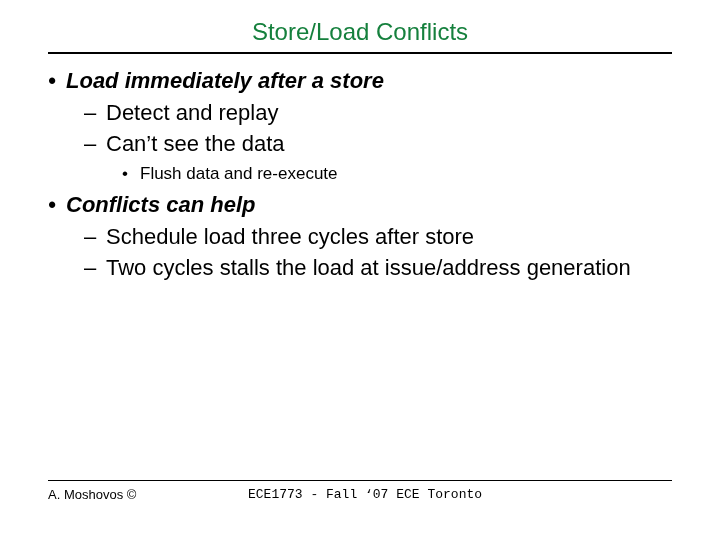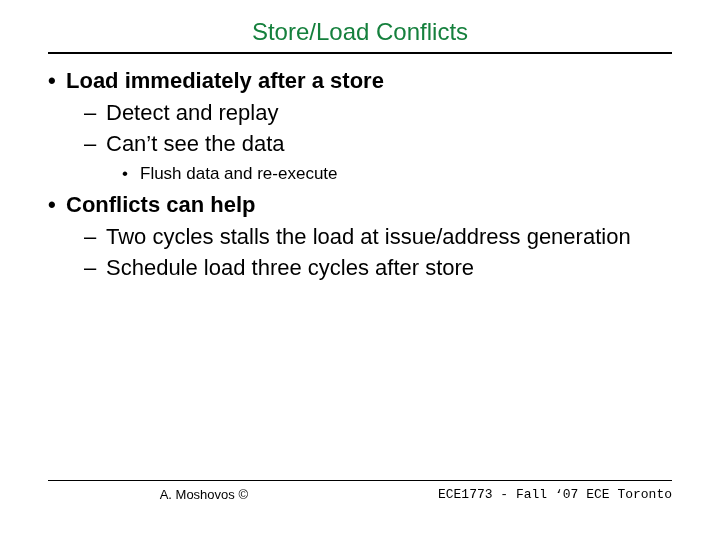--- a/index.html
+++ b/index.html
@@ -35,20 +35,21 @@
   }
   .content ul {
     list-style: none;
     margin: 0;
     padding: 0;
   }
   .lvl1 {
     font-weight: bold;
     padding-left: 18px;
     position: relative;
+    font-style: italic;
   }
   .lvl1::before {
     content: "•";
     position: absolute;
     left: 0;
     top: 0;
   }
   .lvl2 {
     font-weight: normal;
     padding-left: 58px;
@@ -82,21 +83,20 @@
     bottom: 38px;
   }
   .footer-rule {
     border: none;
     border-top: 1.5px solid #000;
     margin: 0 0 6px 0;
   }
   .footer-row {
     font-size: 13px;
     display: flex;
-    text-align: right;
   }
   .footer-left {
     width: 200px;
   }
   .footer-center {
     flex: 1;
     font-family: Liberation Mono, monospace;
   }
 </style>
 </head>
@@ -105,22 +105,22 @@
 <div class="slide">
   <h1 class="title">Store/Load Conflicts</h1>
   <hr class="title-rule">
   <div class="content">
     <ul>
       <li class="lvl1">Load immediately after a store</li>
       <li class="lvl2">Detect and replay</li>
       <li class="lvl2">Can’t see the data</li>
       <li class="lvl3">Flush data and re-execute</li>
       <li class="lvl1">Conflicts can help</li>
+      <li class="lvl2">Schedule load three cycles after store</li>
       <li class="lvl2">Two cycles stalls the load at issue/address generation</li>
-      <li class="lvl2">Schedule load three cycles after store</li>
     </ul>
   </div>
 </div>
 
 <div class="footer">
   <hr class="footer-rule">
   <div class="footer-row">
     <div class="footer-left">A. Moshovos ©</div>
     <div class="footer-center">ECE1773 - Fall ‘07 ECE Toronto</div>
   </div>

